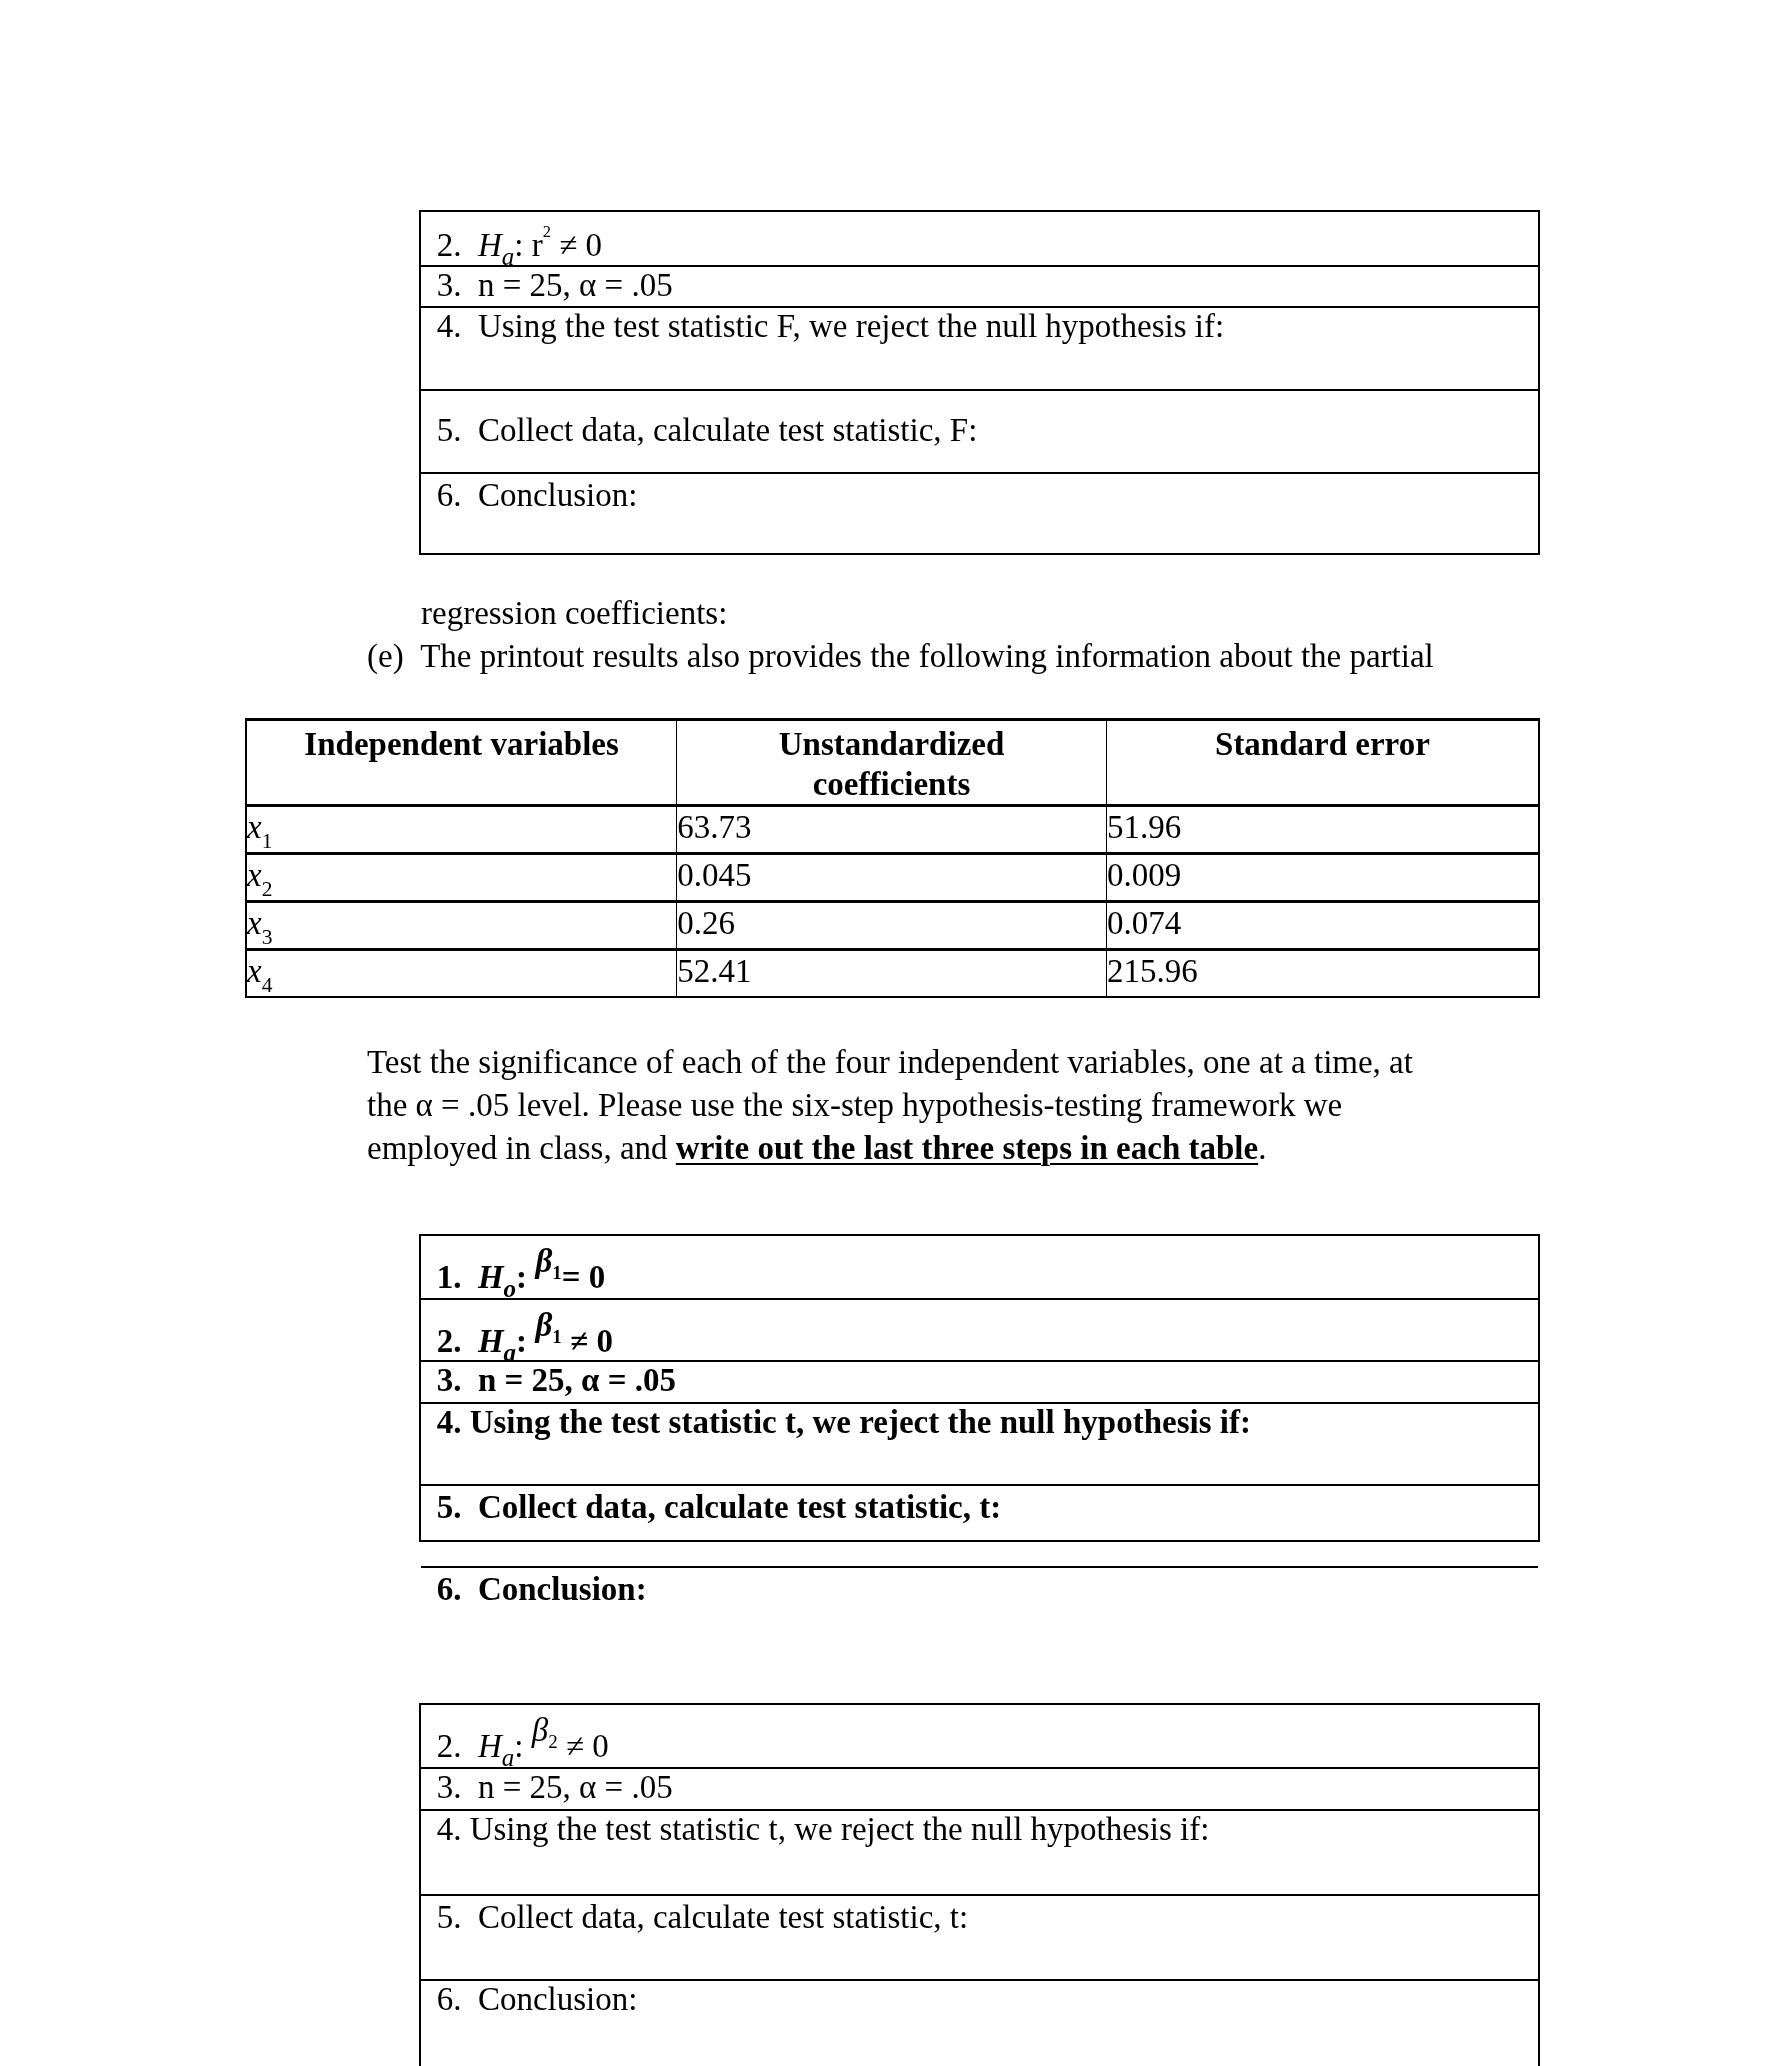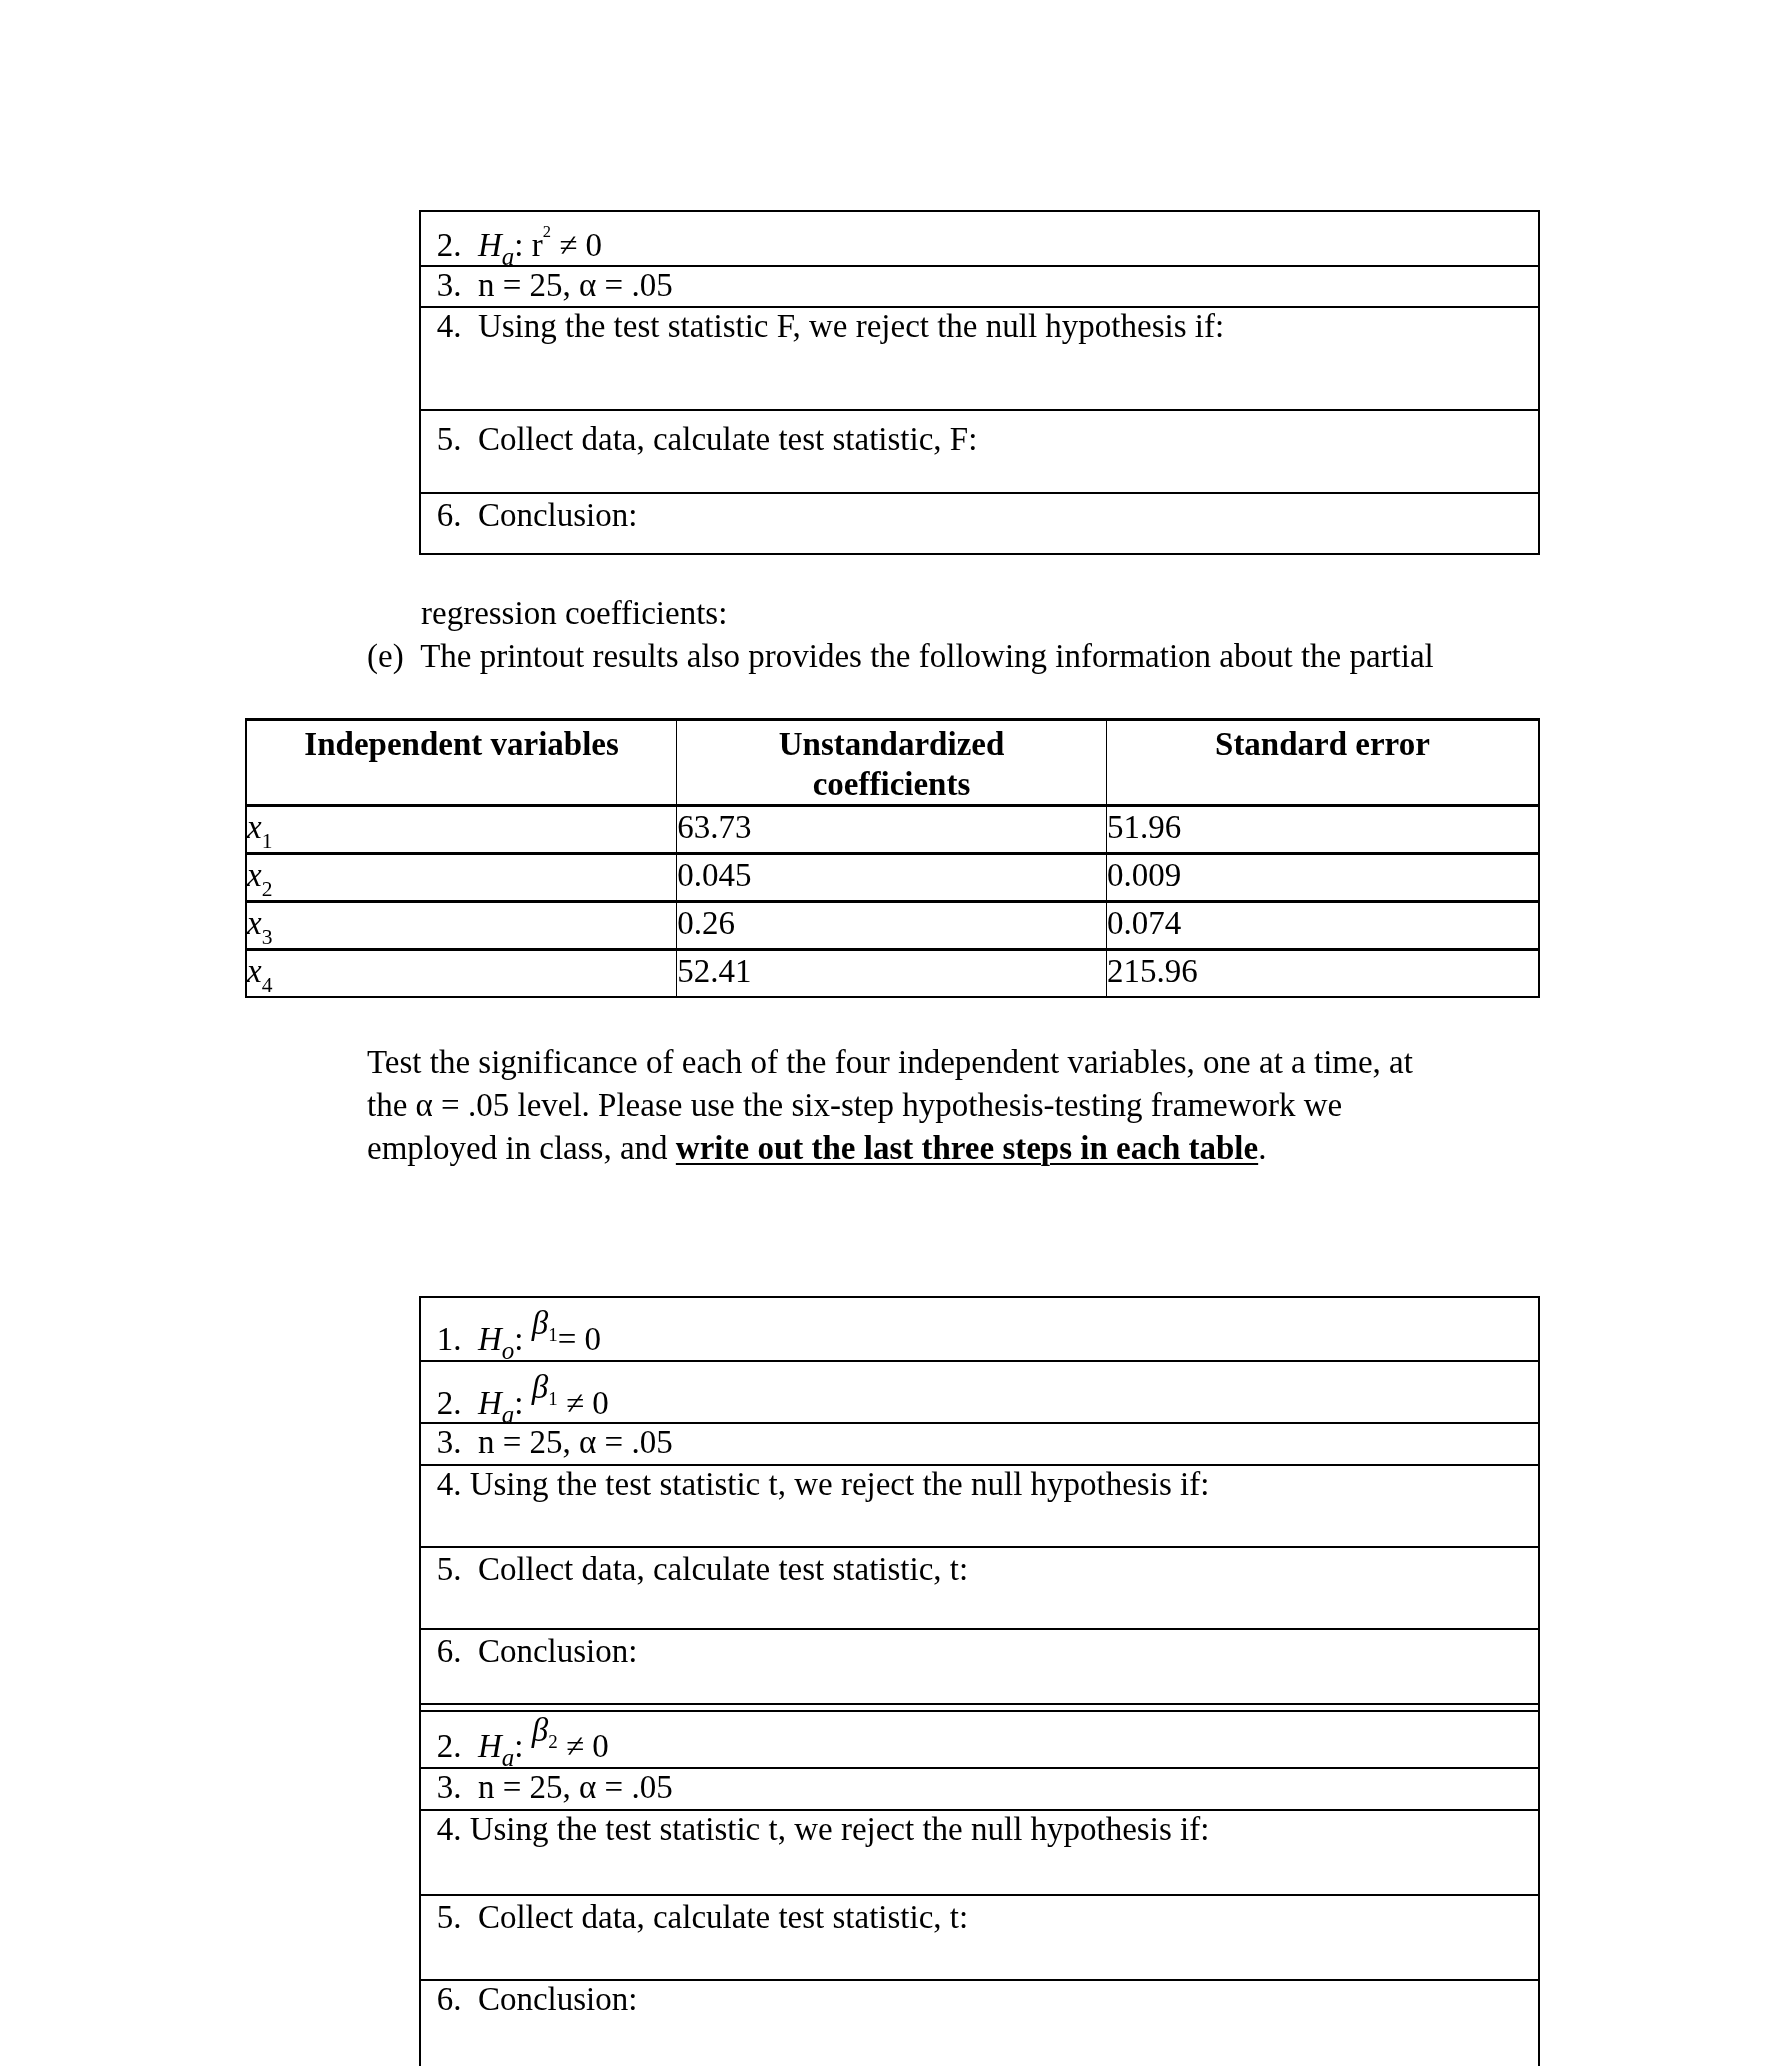--- a/index.html
+++ b/index.html
@@ -31,21 +31,21 @@
   <div class="row" style="height:53px;padding-top:15px;">
     <span>2.</span>&nbsp;
     <span class="it">H</span><span class="sub">a</span><span>: r</span><span class="sup">2</span><span> ≠ 0</span>
   </div>
   <div class="row" style="height:41px;padding-top:0px;">
     <span>3.</span>&nbsp;&nbsp;<span>n = 25, α = .05</span>
   </div>
   <div class="row" style="height:83px;">
     <span>4.</span>&nbsp;&nbsp;<span>Using the test statistic F, we reject the null hypothesis if:</span>
   </div>
-  <div class="row" style="height:83px;padding-top:10px;margin-top:20px;">
+  <div class="row" style="height:83px;padding-top:21px;">
     <span>5.</span>&nbsp;&nbsp;<span>Collect data, calculate test statistic, F:</span>
   </div>
   <div class="row" style="height:81px;padding-top:3.3px;">
     <span>6.</span>&nbsp;&nbsp;<span>Conclusion:</span>
   </div>
 </div>
 
 <div class="para" style="left:367px;top:595px;">
   <div style="padding-left:54px;margin-top:-3.3px;">regression coefficients:</div>
   <div><span>(e)</span>&nbsp;&nbsp;<span>The printout results also provides the following information about the partial</span></div>
@@ -85,21 +85,21 @@
   </tr>
 </tbody>
   </table>
 
 <div class="para" style="left:367px;top:1041px;">
   <div>Test the significance of each of the four independent variables, one at a time, at</div>
   <div>the α = .05 level.  Please use the six-step hypothesis-testing framework we</div>
   <div><span>employed in class, and </span><span class="u">write out the last three steps in each table</span><span>.</span></div>
 </div>
 
-<div class="steps" style="top:1296px;height:416px;">
+<div class="steps" style="top:1234px;height:308px;font-weight:bold;">
   <div class="row" style="height:62px;padding-top:23px;">
     <span>1.</span>&nbsp;
     <span class="it">H</span><span class="sub">o</span>:<span class="beta">β</span><span class="bsub">1</span><span>= 0</span>
   </div>
   <div class="row" style="height:62px;padding-top:23px;">
     <span>2.</span>&nbsp;
     <span class="it">H</span><span class="sub">a</span>:<span class="beta">β</span><span class="bsub">1</span> <span>≠ 0</span>
   </div>
   <div class="row" style="height:42px;">
     <span>3.</span>&nbsp;&nbsp;<span>n = 25, α = .05</span>

